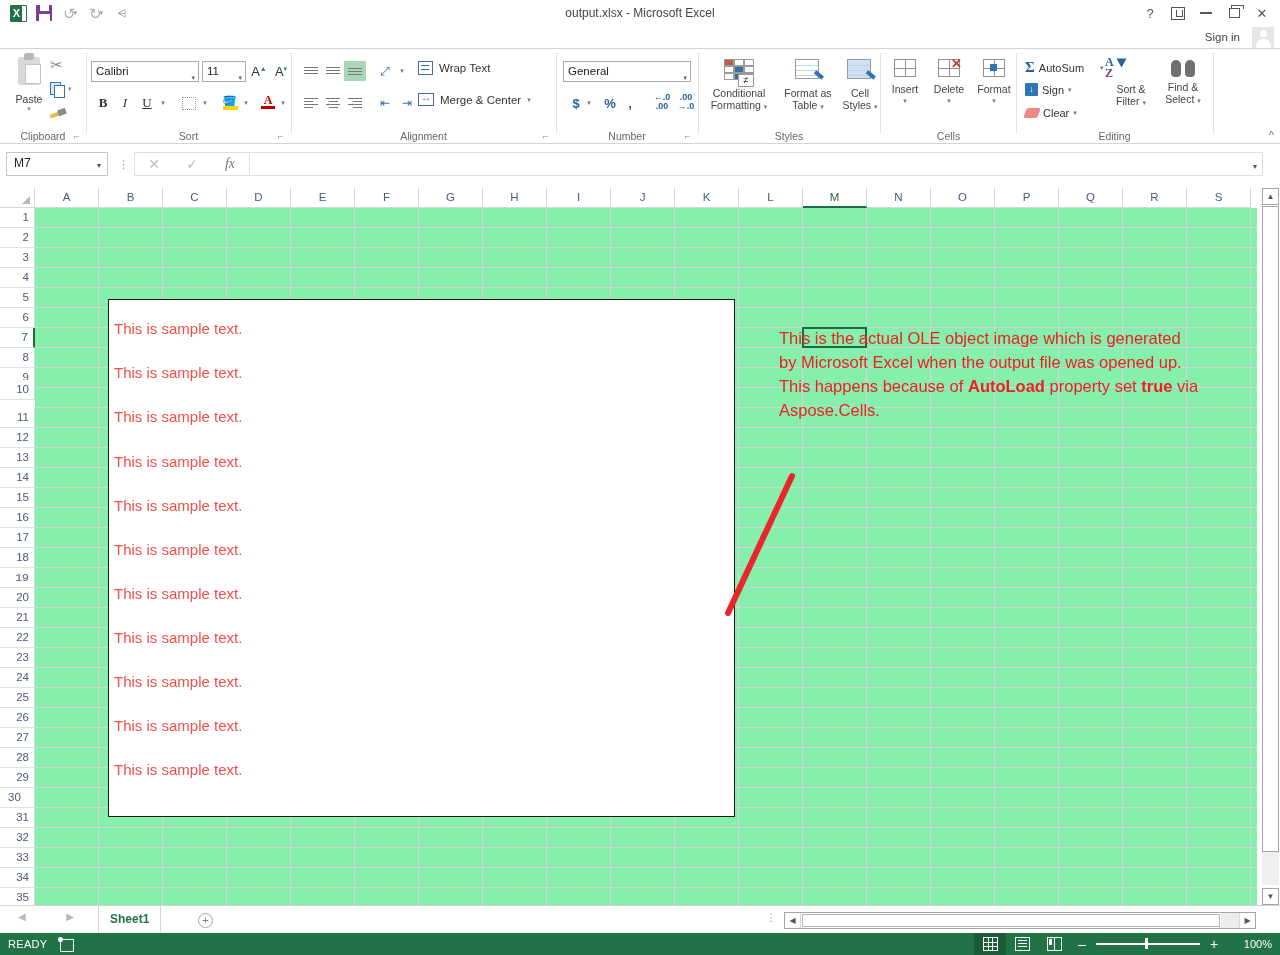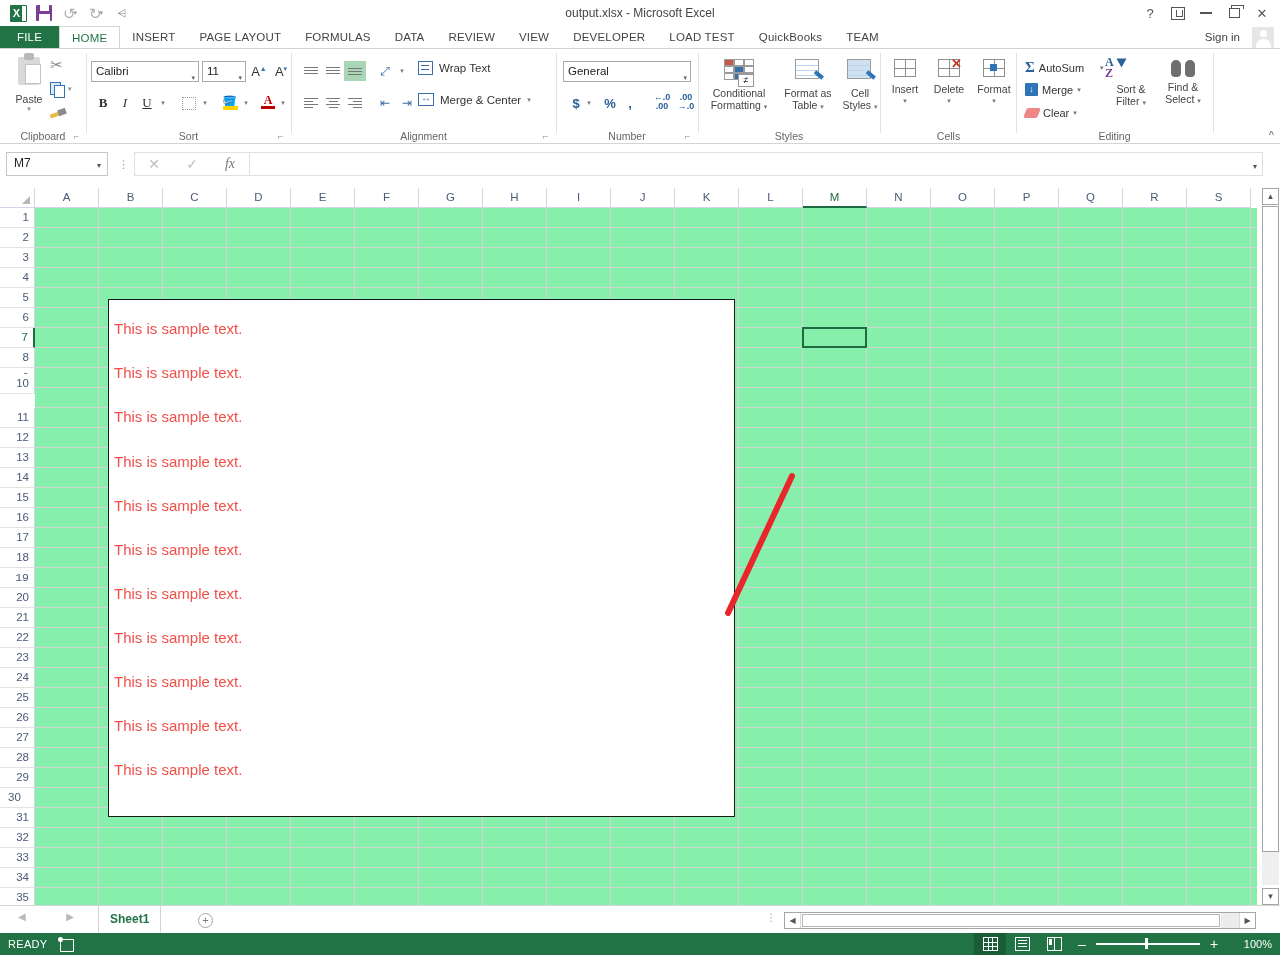--- a/index.html
+++ b/index.html
@@ -306,34 +306,20 @@
           <span class="win-min"></span>
         </div>
       <div class="win-ctrl">
           <span class="win-max"></span>
         </div>
       <div class="win-ctrl">✕</div>
     </div>
   </div>
 
   <div class="tabbar">
-    <div class="tabs">
-      <div class="tab file">FILE</div>
-      <div class="tab active">HOME</div>
-      <div class="tab">INSERT</div>
-      <div class="tab">PAGE LAYOUT</div>
-      <div class="tab">FORMULAS</div>
-      <div class="tab">DATA</div>
-      <div class="tab">REVIEW</div>
-      <div class="tab">VIEW</div>
-      <div class="tab">DEVELOPER</div>
-      <div class="tab">LOAD TEST</div>
-      <div class="tab">QuickBooks</div>
-      <div class="tab">TEAM</div>
-    </div>
     <div class="signin">Sign in</div>
     <div class="avatar-ic"></div>
   </div>
 
   <div class="ribbon">
 
     <div class="grp" style="left:0;width:86px">
       <div class="paste-btn">
         <div class="paste-img">
           <span class="clip-shape"></span>
@@ -583,21 +569,21 @@
     <div class="grp-sep" style="left:1016px"></div>
 
     <div class="grp" style="left:1017px;width:195px">
       <div class="ed-row" style="left:8px;top:10px">
         <span class="sigma">Σ</span>
         <span>AutoSum</span>
         <span class="caret-sm" style="margin-left:12px">▾</span>
       </div>
       <div class="ed-row" style="left:8px;top:34px">
         <span class="fill-ic">↓</span>
-        <span>Merge</span>
+        <span>Sign</span>
         <span class="caret-sm">▾</span>
       </div>
       <div class="ed-row" style="left:8px;top:58px">
         <span class="clear-ic"></span>
         <span>Clear</span>
         <span class="caret-sm">▾</span>
       </div>
       <div class="sty-btn" style="left:88px;top:8px;width:52px">
         <div class="az-ic">
             <span class="a">A</span>
@@ -661,21 +647,21 @@
     <div class="rowhdr" id="rowhdr">
         <div class="rowcell" style="top: 0px;">1</div>
         <div class="rowcell" style="top: 20px;">2</div>
         <div class="rowcell" style="top: 40px;">3</div>
         <div class="rowcell" style="top: 60px;">4</div>
         <div class="rowcell" style="top: 80px;">5</div>
         <div class="rowcell" style="top: 100px;">6</div>
         <div class="rowcell sel" style="top: 120px;">7</div>
         <div class="rowcell" style="top: 140px;">8</div>
         <div class="rowcell" style="top: 160px;">9</div>
-        <div class="rowcell" style="top: 166px;">10</div>
+        <div class="rowcell" style="top: 172px;">10</div>
         <div class="rowcell" style="top: 200px;">11</div>
         <div class="rowcell" style="top: 220px;">12</div>
         <div class="rowcell" style="top: 240px;">13</div>
         <div class="rowcell" style="top: 260px;">14</div>
         <div class="rowcell" style="top: 280px;">15</div>
         <div class="rowcell" style="top: 300px;">16</div>
         <div class="rowcell" style="top: 320px;">17</div>
         <div class="rowcell" style="top: 340px;">18</div>
         <div class="rowcell" style="top: 360px; font-family: Liberation Mono, monospace;">19</div>
         <div class="rowcell" style="top: 380px;">20</div>
@@ -760,20 +746,23 @@
         <div class="line" style="top:153px">This is sample text.</div>
         <div class="line" style="top:197px">This is sample text.</div>
         <div class="line" style="top:241px">This is sample text.</div>
         <div class="line" style="top:285px">This is sample text.</div>
         <div class="line" style="top:329px">This is sample text.</div>
         <div class="line" style="top:373px">This is sample text.</div>
         <div class="line" style="top:417px">This is sample text.</div>
         <div class="line" style="top:461px">This is sample text.</div>
       </div>
 
+      <div class="annot" style="left:744px;top:118px;width:420px">
+        <span>This is the actual OLE object image which is generated by Microsoft Excel when the output file was opened up. This happens because of </span><b>AutoLoad</b><span> property set </span><b>true</b><span> via Aspose.Cells.</span>
+      </div>
 
       <svg style="position:absolute;left:685px;top:258px;width:80px;height:155px;overflow:visible">
         <line x1="8" y1="147" x2="72" y2="10" stroke="#e8262c" stroke-width="6" stroke-linecap="round"></line>
       </svg>
     </div>
   </div>
 
   <div class="vscroll">
     <div class="vs-up">▲</div>
     <div class="vs-thumb"></div>

